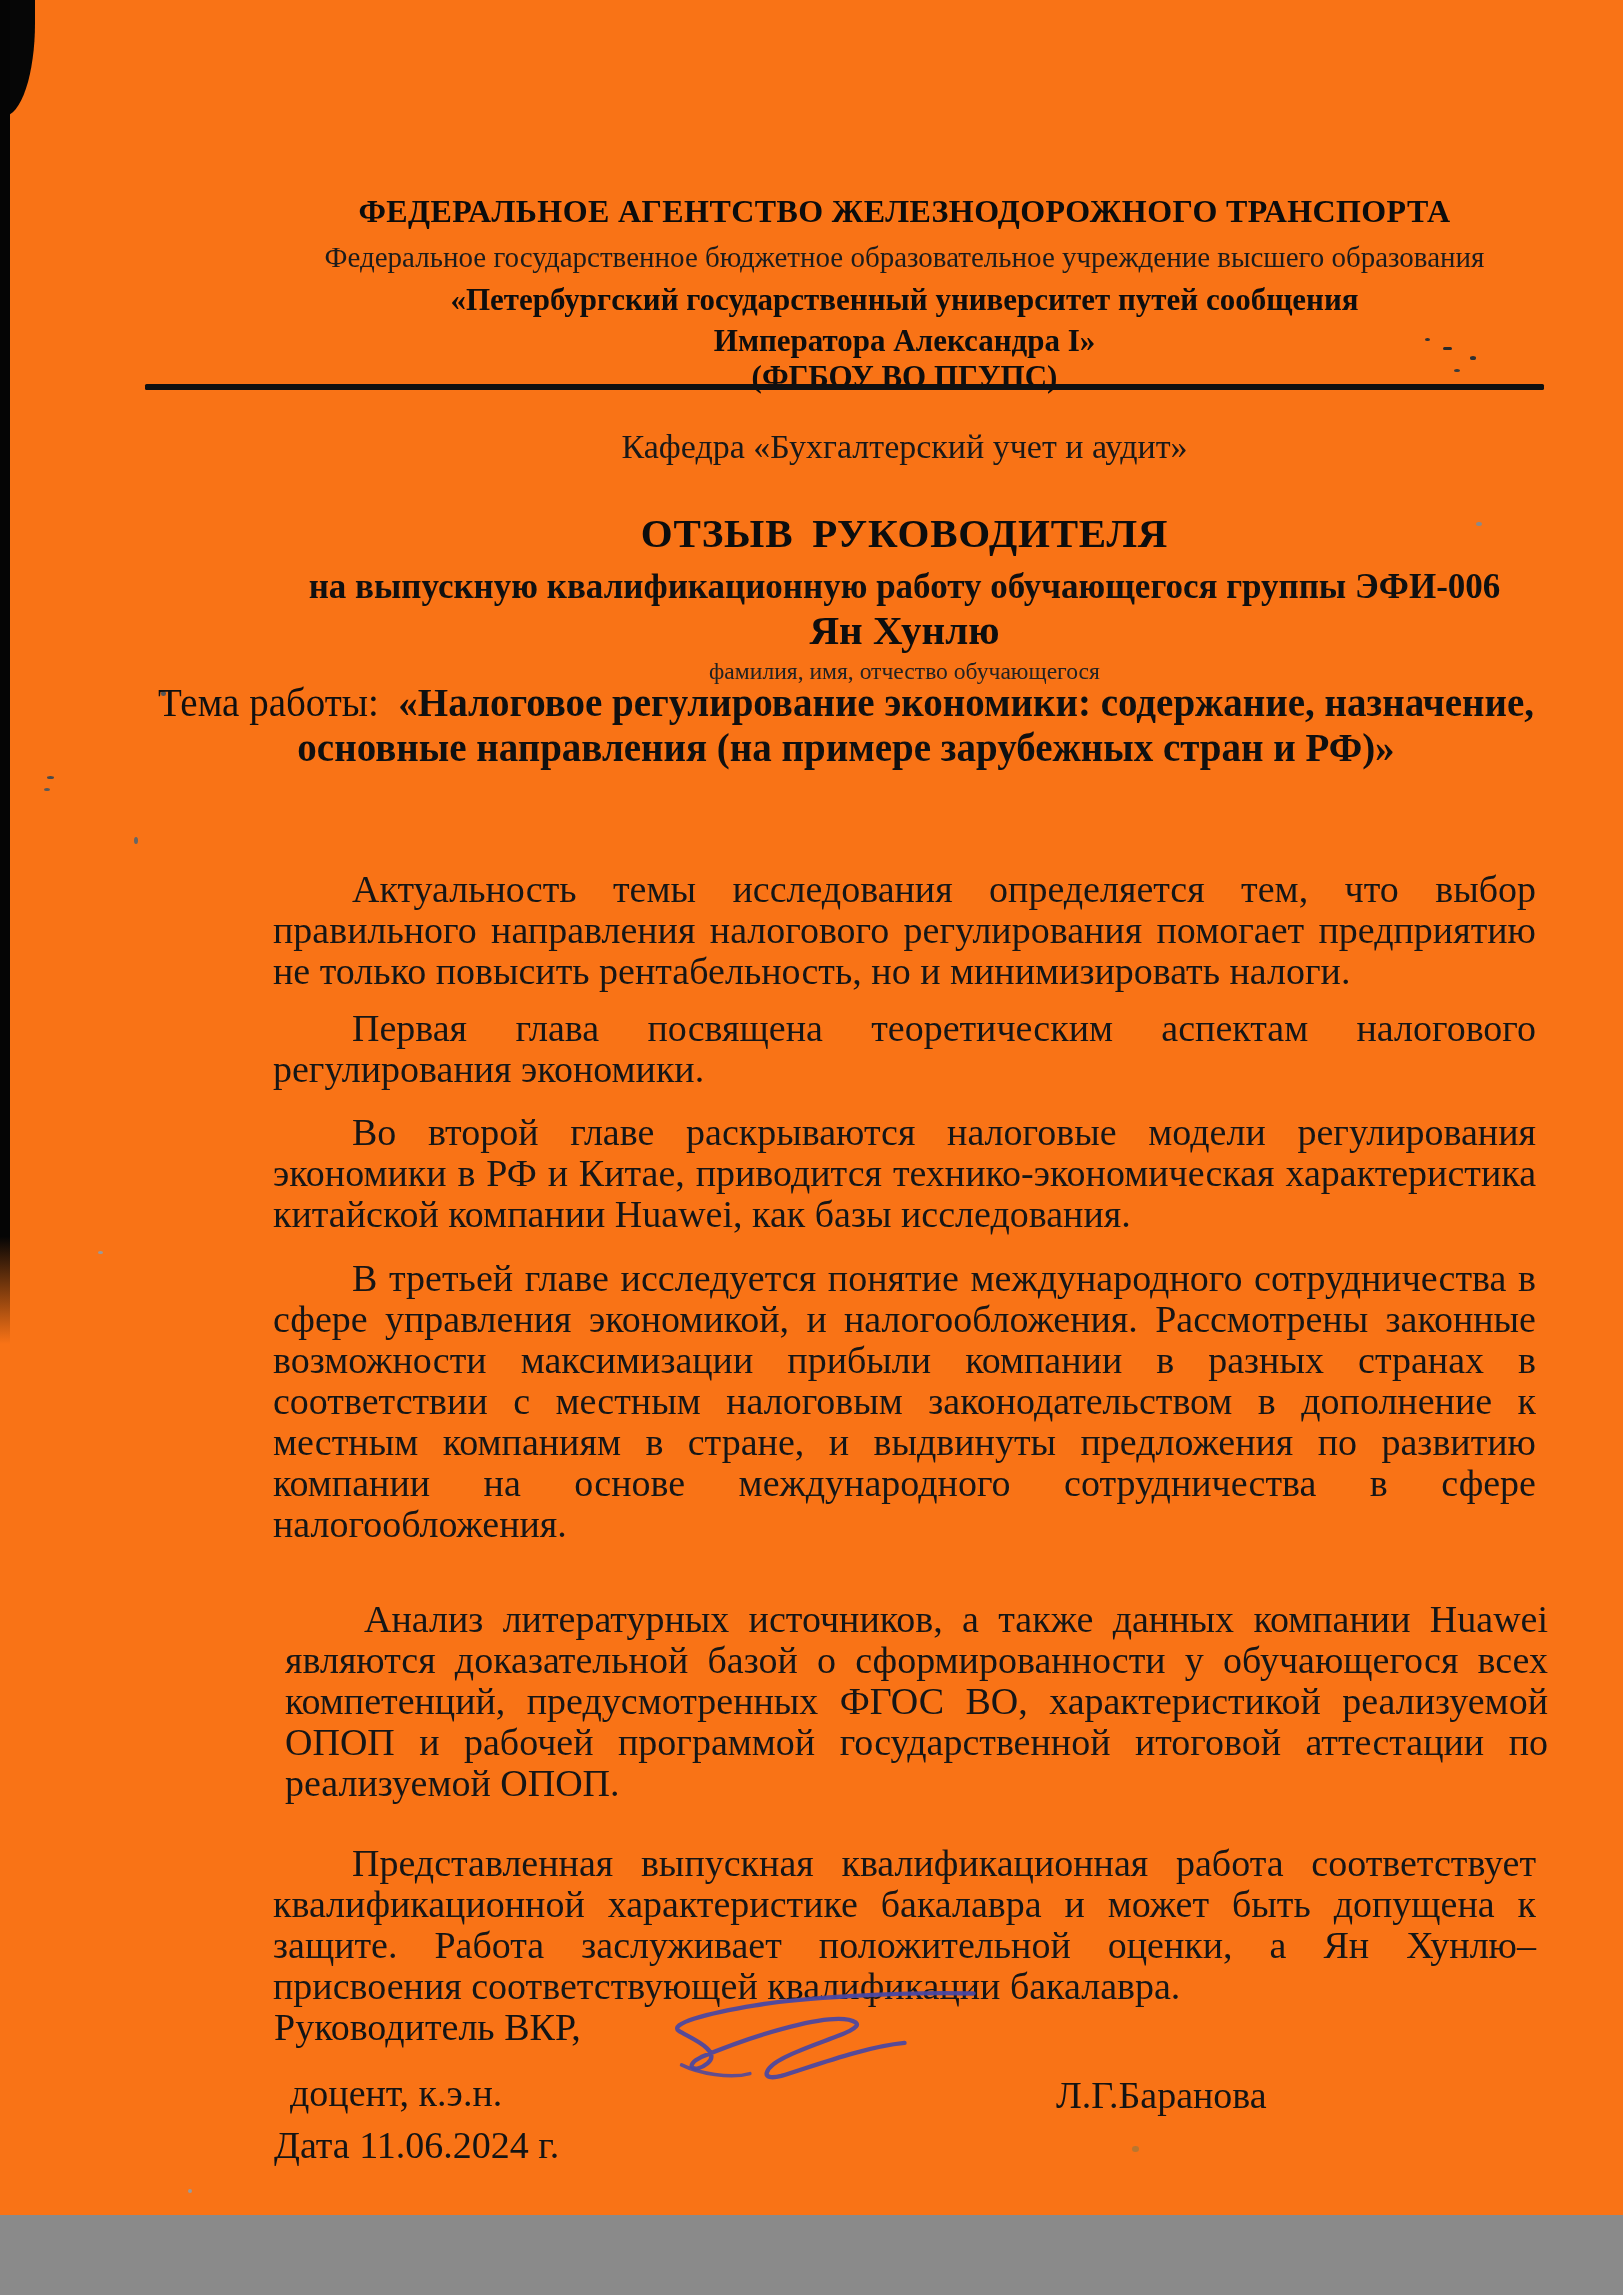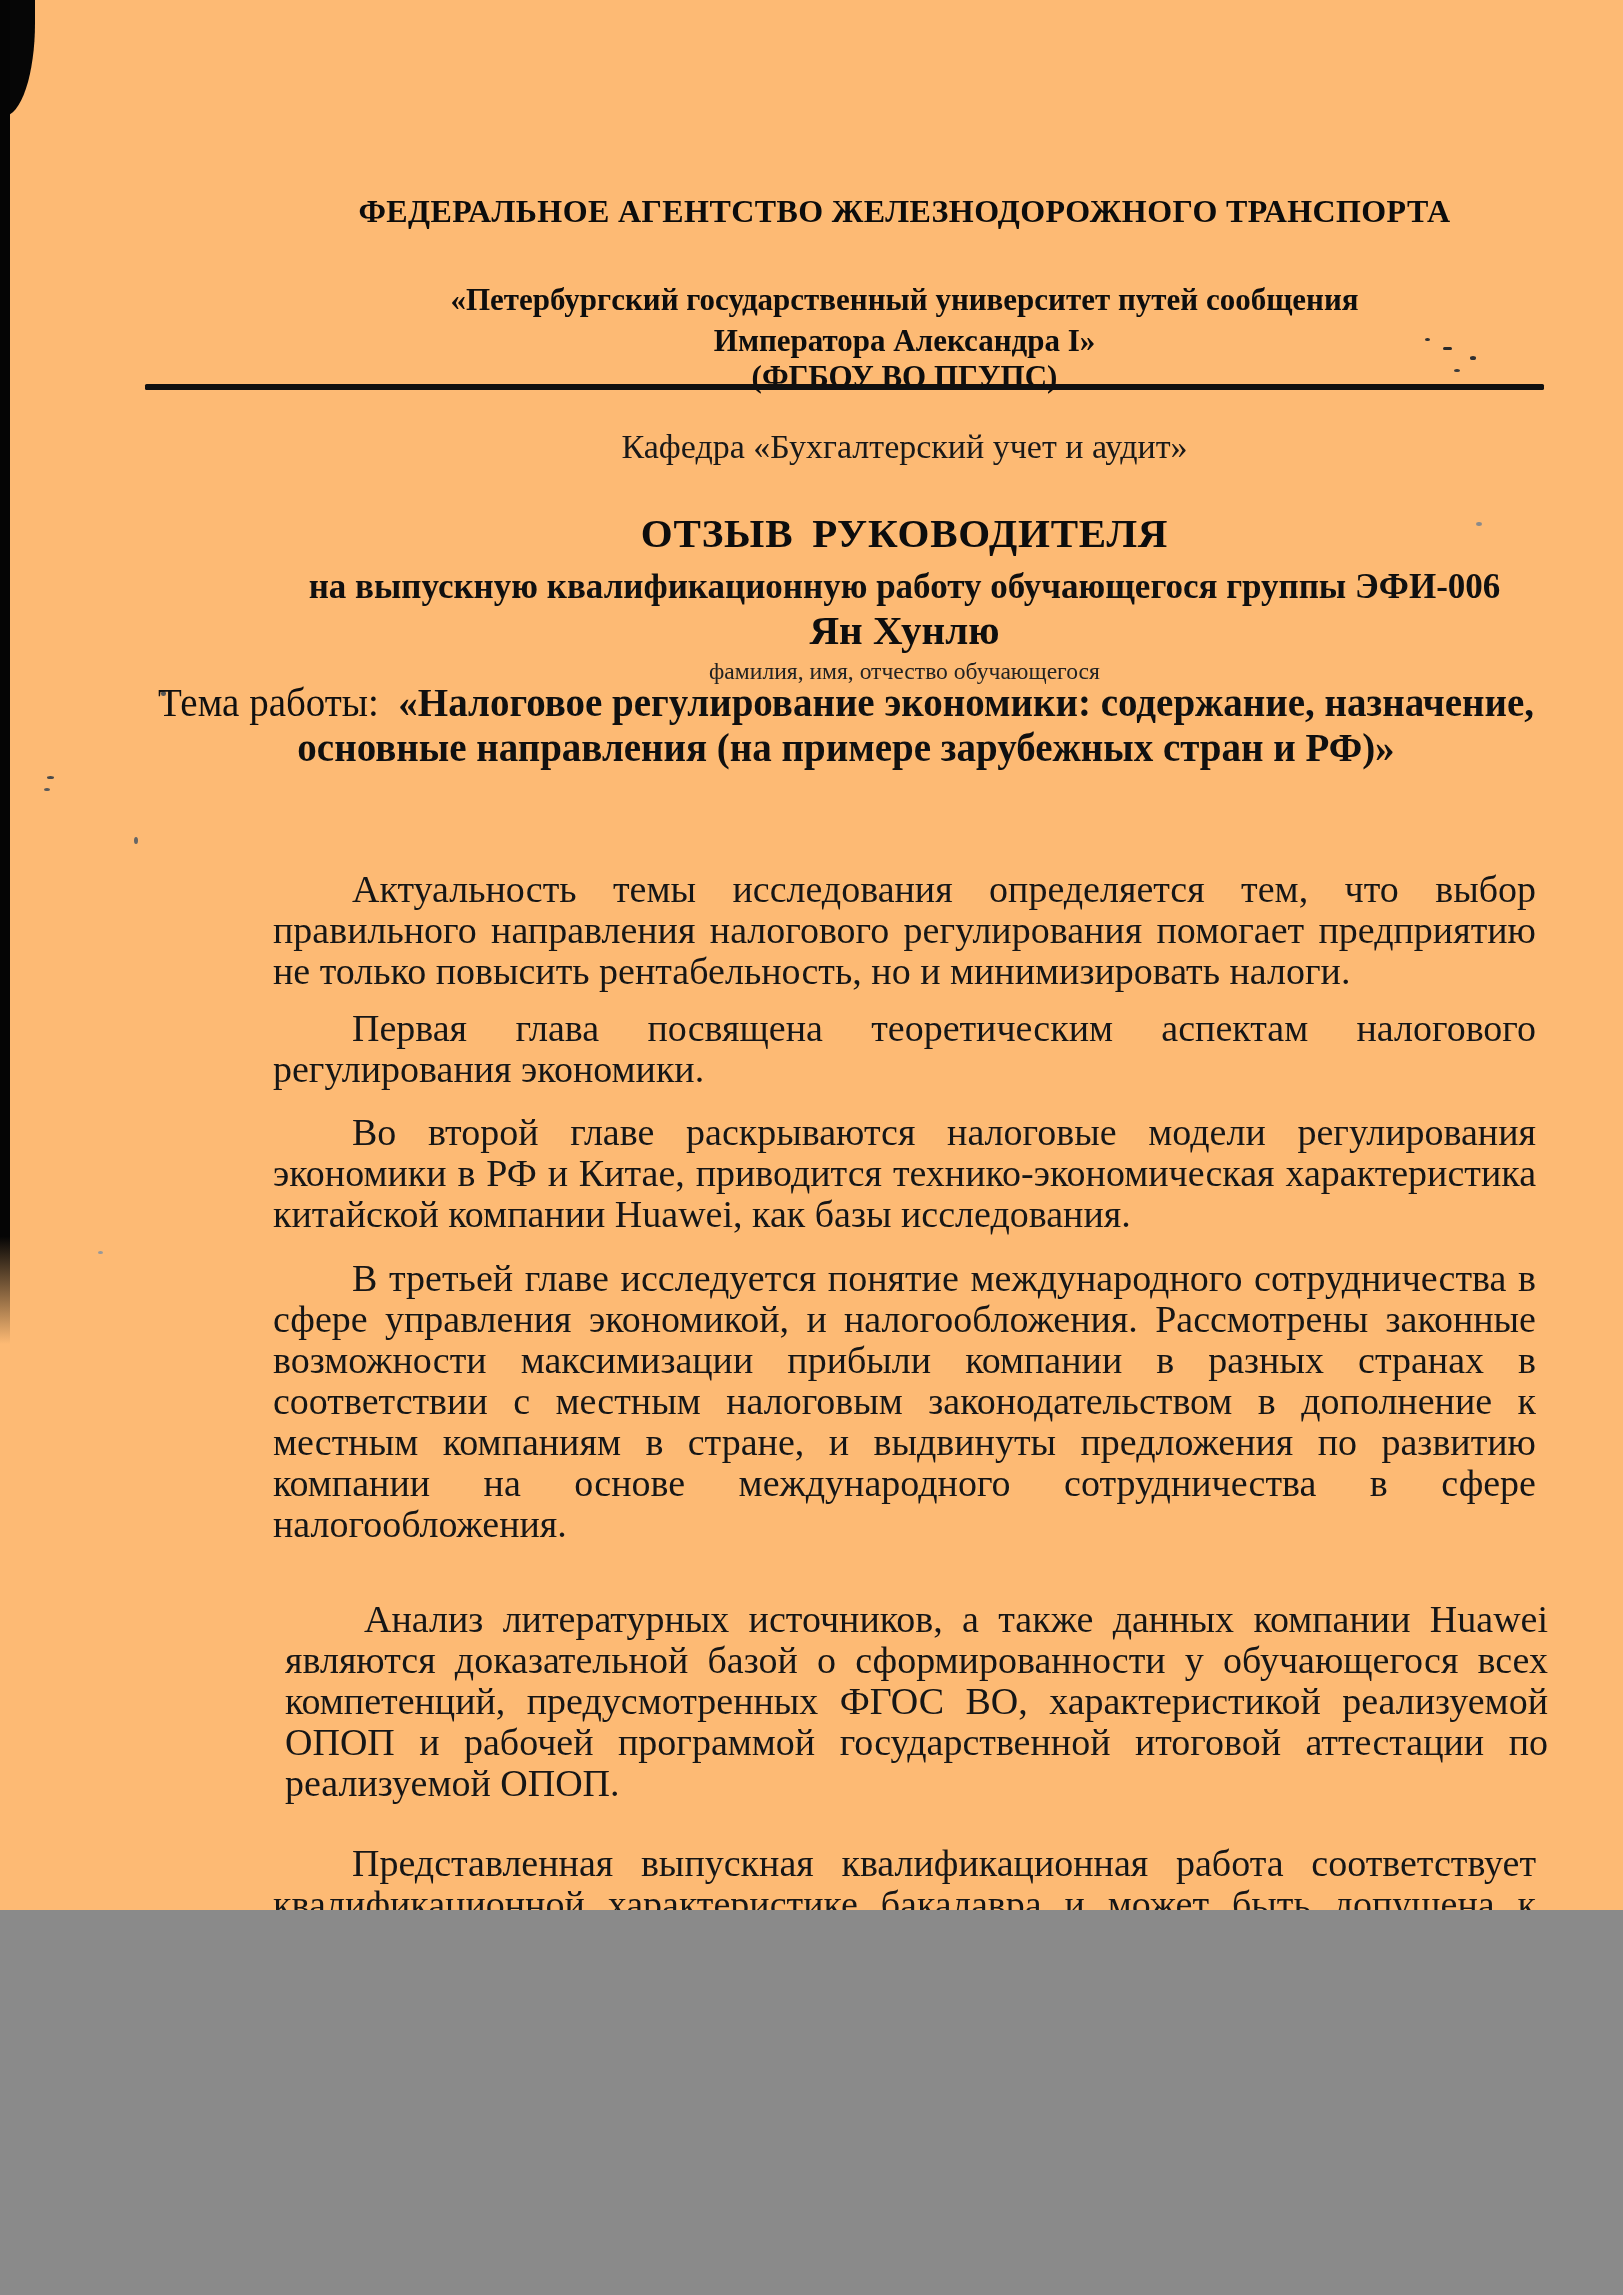--- a/index.html
+++ b/index.html
@@ -1,20 +1,20 @@
 <!DOCTYPE html>
 <html lang="ru" style="font-size:12.6px"><head>
 <meta charset="utf-8">
 <style>
   html,body{margin:0;padding:0;background:#8a8a8a;}
   .page{
     position:relative;
-    width:1623px;height:1910px;
+    width:1623px;height:2215px;
     margin:0 auto;
-    background:#fdba74;
+    background:#f97316;
     overflow:hidden;
     font-family:"Liberation Serif","DejaVu Serif",serif;
     color:#171717;
   }
   
   .edge-bar{
     position:absolute;left:0;top:0;width:10.2px;height:1344px;
     background:linear-gradient(to bottom,#050505 0%,#050505 92%,rgba(20,20,20,0) 100%);
   }
   .edge-blob{
@@ -72,20 +72,21 @@
   <div class="speck" style="left:1425px;top:338px;width:4.7px;height:3.1px;background:#333;"></div>
   <div class="speck" style="left:1443px;top:347px;width:8.6px;height:3.1px;background:#2a2a2a;border-radius:1.6px;"></div>
   <div class="speck" style="left:1470px;top:356px;width:6.3px;height:3.9px;background:#303030;"></div>
   <div class="speck" style="left:1454px;top:369px;width:5.5px;height:3.1px;background:#3c3c3c;"></div>
   <div class="speck" style="left:1476px;top:522px;width:5.5px;height:3.9px;background:#8a8a8a;"></div>
   <div class="speck" style="left:98px;top:1251px;width:4.7px;height:3.1px;background:#999;"></div>
   <div class="speck" style="left:1132px;top:2146px;width:7px;height:6.3px;background:#b9762f;"></div>
   <div class="speck" style="left:188px;top:2189px;width:3.9px;height:3.9px;background:#9a9a9a;"></div>
 
   <div class="hline h1">ФЕДЕРАЛЬНОЕ АГЕНТСТВО ЖЕЛЕЗНОДОРОЖНОГО ТРАНСПОРТА</div>
+  <div class="hline h2">Федеральное государственное бюджетное образовательное учреждение высшего образования</div>
   <div class="hline h3">«Петербургский государственный университет путей сообщения</div>
   <div class="hline h4">Императора Александра I»</div>
   <div class="hline h5">(ФГБОУ ВО ПГУПС)</div>
   <div class="rule"></div>
   <div class="hline dept">Кафедра «Бухгалтерский учет и аудит»</div>
 
   <div class="hline rtitle">ОТЗЫВ РУКОВОДИТЕЛЯ</div>
   <div class="hline rsub">на выпускную квалификационную работу обучающегося группы ЭФИ-006</div>
   <div class="hline rstud">Ян Хунлю</div>
   <div class="hline rcap">фамилия, имя, отчество обучающегося</div>

